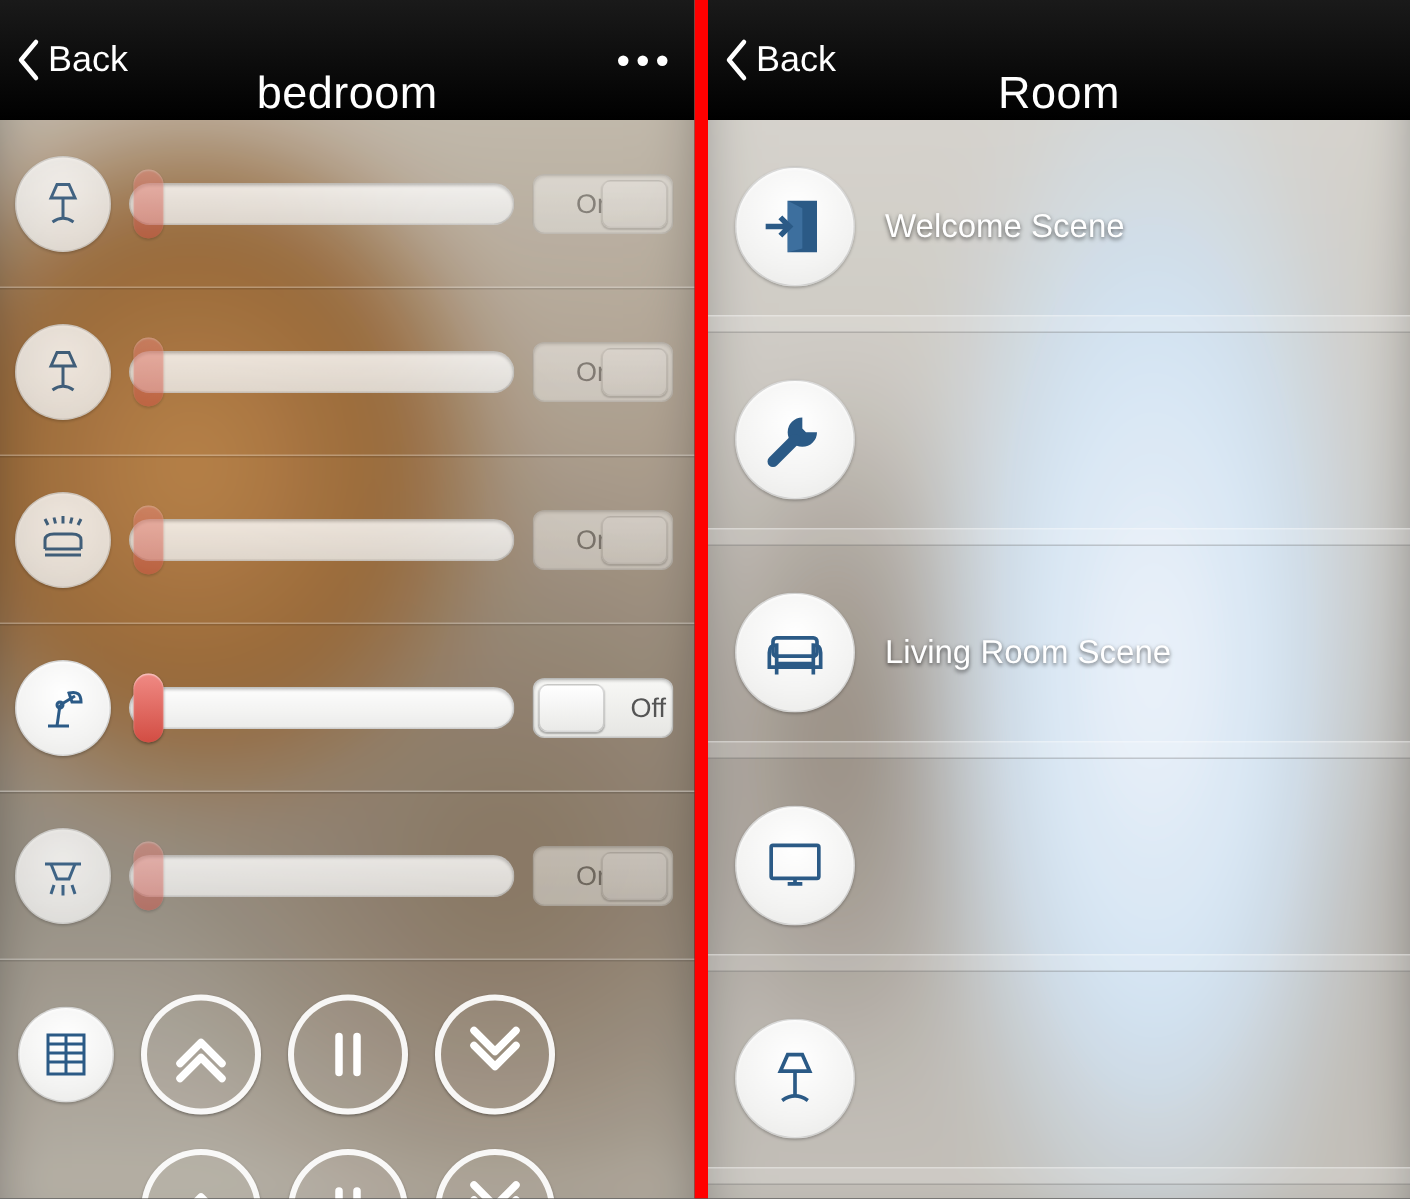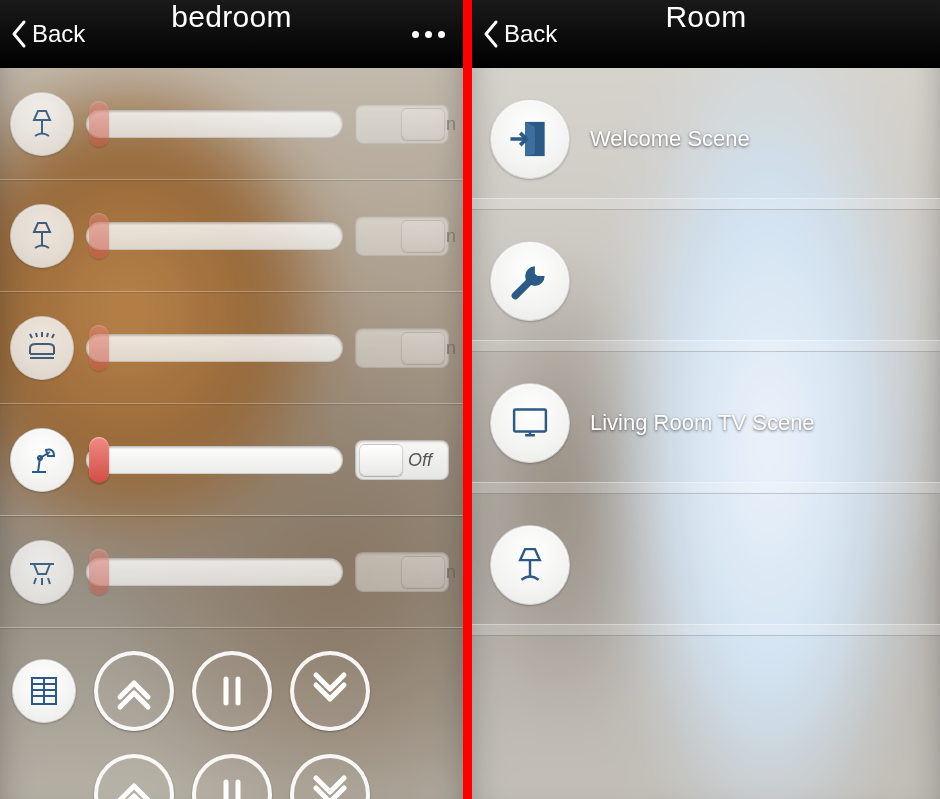--- a/index.html
+++ b/index.html
@@ -24,23 +24,23 @@
   }
   .bg-right {
     background:
       radial-gradient(ellipse 45% 70% at 62% 55%, #eef4fb 0%, #cfe0ef 40%, transparent 70%),
       radial-gradient(ellipse 30% 40% at 22% 60%, #8b8075 0%, transparent 70%),
       linear-gradient(#d9d6cf, #c7c3bc 40%, #b4afa8 70%, #c0bcb4);
   }
   .haze { position:absolute; inset:0; background: rgba(255,255,255,0.08); }
 
   .header {
-    position: relative; height: 68px;
+    position: relative; height: 80px;
     background: linear-gradient(#1a1a1a, #000);
-    display: flex; align-items: flex-start; justify-content: center;
+    display: flex; align-items: flex-end; justify-content: center;
     color: #fff;
     z-index: 2;
   }
   .back {
     position: absolute; left: 10px; top: 0; bottom: 0;
     display: flex; align-items: center; gap: 4px;
     color: #fff; font-size: 24px; font-weight: 300;
     cursor: pointer;
   }
   .back svg { width: 18px; height: 30px; }
@@ -113,22 +113,22 @@
     background: linear-gradient(#ffffff, #e9e9e7);
     border: 1px solid rgba(0,0,0,0.15);
     box-shadow: 0 1px 1px rgba(0,0,0,0.25);
   }
   .toggle.on .knob { right: 3px; }
   .toggle.off .knob { left: 3px; }
   .toggle .lbl {
     position: absolute; top: 0; bottom: 0; display: flex; align-items: center;
     font-size: 18px; color: #555;
   }
-  .toggle.on .lbl { left: 28px; margin-left: 48px; }
-  .toggle.off .lbl { right: 16px; font-style: italic; }
+  .toggle.on .lbl { left: 28px; }
+  .toggle.off .lbl { right: 4px; }
 
   .ctrl-row {
     height: 120px; display: flex; align-items: center; justify-content: center; gap: 18px;
     padding-top: 6px;
   }
   .ctrl-row .circ-icon.square { position: absolute; left: 12px; }
   .ring-btn {
     width: 80px; height: 80px; border-radius: 50%;
     border: 4px solid rgba(255,255,255,0.92);
     display: flex; align-items: center; justify-content: center;
@@ -391,24 +391,31 @@
         <div class="scene-row">
           <div class="circ-icon">
             <svg viewBox="0 0 36 36">
               <use href="#ic-wrench"></use>
             </svg>
           </div>
         </div>
         <div class="scene-row">
           <div class="circ-icon">
             <svg viewBox="0 0 36 36">
+              <use href="#ic-sofa"></use>
+            </svg>
+          </div>
+          <div class="scene-label">Living Room Scene</div>
+        </div>
+        <div class="scene-row">
+          <div class="circ-icon">
+            <svg viewBox="0 0 36 36">
               <use href="#ic-tv"></use>
             </svg>
           </div>
-          <div class="scene-label">Living Room TV Scene</div>
         </div>
         <div class="scene-row">
           <div class="circ-icon">
             <svg viewBox="0 0 36 36">
               <use href="#ic-table-lamp"></use>
             </svg>
           </div>
         </div>
       </div>
   </div>

